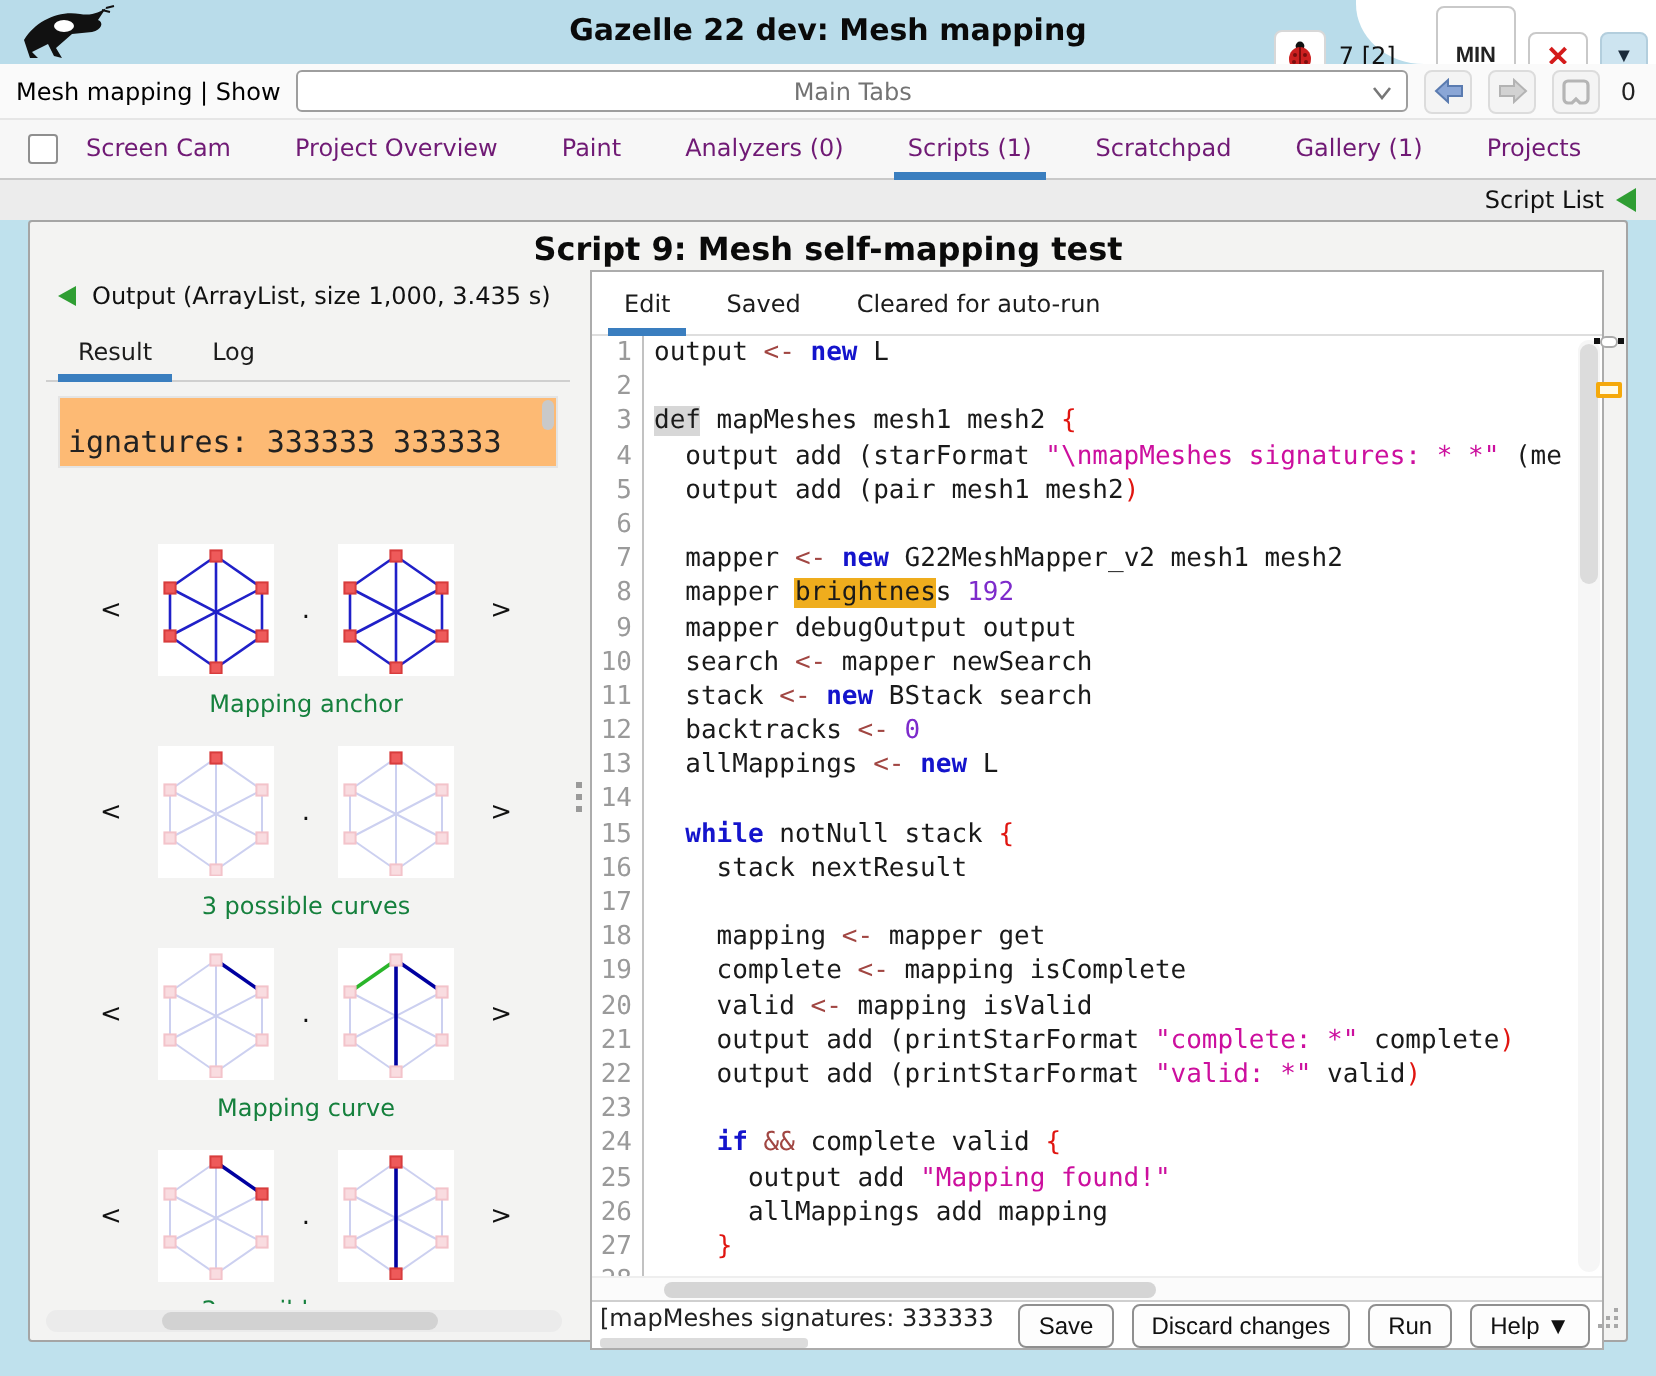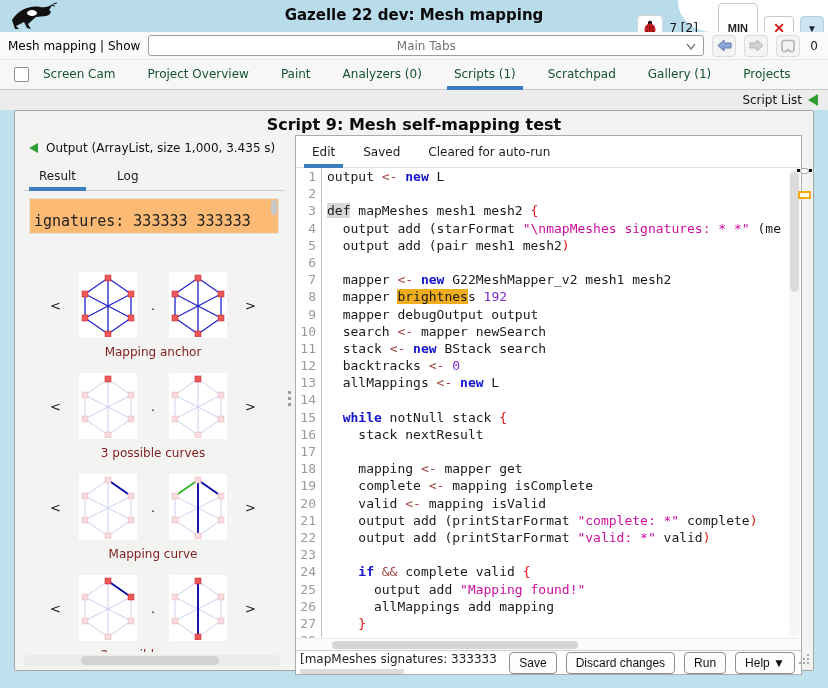--- a/index.html
+++ b/index.html
@@ -25,50 +25,50 @@
   .tb-label { font-size:12px; color:#000000; white-space:nowrap; }
   .combo { flex:1; height:21px; background:#fff; border:1px solid #9e9e9e; border-radius:3px; position:relative; display:flex; align-items:center; justify-content:center; font-size:12px; color:#737373; cursor:pointer; }
   .combo .chev { position:absolute; right:7px; top:7px; }
   .nav-btn { width:24px; height:22px; border:1px solid #dcdcdc; border-radius:4px; background:#f4f4f4; display:flex; align-items:center; justify-content:center; cursor:pointer; }
   .hist-count { font-size:12px; color:#222; padding:0 2px; }
 
   
   .tabsbar { height:30px; background:#f7f7f7; display:flex; align-items:center; padding:0 14px; gap:28px; position:relative; border-bottom:1px solid #c9c9c9; }
   .cam-wrap { display:flex; align-items:center; gap:12px; }
   .checkbox { width:15px; height:15px; background:#fff; border:1px solid #8f8f8f; border-radius:2px; cursor:pointer; }
-  .tab { font-size:12px; color:#14532d; padding:8px 2px 9px; position:relative; cursor:pointer; white-space:nowrap; }
+  .tab { font-size:12px; color:#701a75; padding:8px 2px 9px; position:relative; cursor:pointer; white-space:nowrap; }
   .tab.active::after { content:""; position:absolute; left:-5px; right:-5px; bottom:0; height:4px; background:#3a7ebf; }
 
   
   .scriptlist { height:20px; background:#ececec; display:flex; align-items:center; justify-content:flex-end; padding-right:10px; gap:6px; }
   .scriptlist-label { font-size:12px; color:#111; cursor:pointer; }
   .tri-left { width:0; height:0; border-top:6px solid transparent; border-bottom:6px solid transparent; border-right:10px solid #2f9e33; }
 
   
   .main-card { position:absolute; left:14px; top:110px; width:800px; height:561px; background:#f3f3f2; border:1px solid #a5a5a5; border-radius:2px; }
   .script-title { height:18px; text-align:center; font-size:16px; font-weight:bold; color:#0a0a0a; padding-top:4px; }
   .card-body { position:absolute; left:0; right:0; top:22px; bottom:0; display:flex; }
 
   
   .left-panel { width:270px; padding:4px 0 0 8px; position:relative; }
   .out-header { display:flex; align-items:center; gap:8px; padding:4px 0 6px 6px; }
   .tri-left.sm { border-top-width:5px; border-bottom-width:5px; border-right-width:9px; }
   .out-header-label { font-size:12px; color:#111; }
-  .ltabs { display:flex; gap:37px; padding:4px 0 0 14px; border-bottom:1px solid #cfcfcf; }
+  .ltabs { display:flex; gap:26px; padding:4px 0 0 14px; border-bottom:1px solid #cfcfcf; }
   .ltab { font-size:12px; color:#1c1c1c; padding:4px 2px 7px; position:relative; cursor:pointer; }
   .ltab.active::after { content:""; position:absolute; left:-8px; right:-8px; bottom:-1px; height:4px; background:#3a7ebf; }
   .result-box { margin:7px 6px 0 6px; height:36px; background:#fdba74; border:1px solid #e4e4e4; position:relative; overflow:hidden; }
   .result-text { position:absolute; left:4px; bottom:3px; font-family:"DejaVu Sans Mono","Liberation Mono",monospace; font-size:15px; color:#222; white-space:nowrap; }
   .result-scroll { position:absolute; right:1px; top:1px; width:6px; height:15px; background:#c9c9c9; border-radius:3px; }
   .mesh-area { position:absolute; left:8px; right:2px; top:125px; bottom:18px; overflow:hidden; }
   .mesh-row { display:flex; align-items:center; justify-content:center; gap:14px; margin-top:14px; }
   .mesh-nav { font-size:13px; color:#111; cursor:pointer; padding:0 4px; }
   .mesh-dot { font-size:13px; color:#111; }
   .mesh-box { background:#fff; padding:1px; line-height:0; }
-  .mesh-caption { text-align:center; font-size:12px; color:#7f1d1d; margin-top:7px; }
+  .mesh-caption { text-align:center; font-size:12px; color:#15803d; margin-top:7px; }
   .lp-hscroll { position:absolute; left:8px; right:4px; bottom:4px; height:11px; background:#ebebeb; border-radius:6px; }
   .lp-hscroll .thumb { position:absolute; left:58px; width:138px; top:1px; bottom:1px; background:#d2d2d2; border-radius:5px; }
 
   
   .splitter { width:10px; position:relative; cursor:col-resize; }
   .splitter .grip { position:absolute; left:3px; top:48%; width:3px; height:3px; background:#9a9a9a; box-shadow:0 6px 0 #9a9a9a, 0 12px 0 #9a9a9a; }
 
   
   .right-card { width:507px; margin-top:2px; height:540px; background:#fff; border:1px solid #acacac; display:flex; flex-direction:column; }
   .etabs { display:flex; gap:24px; padding:5px 0 0 14px; border-bottom:1px solid #dedede; }

